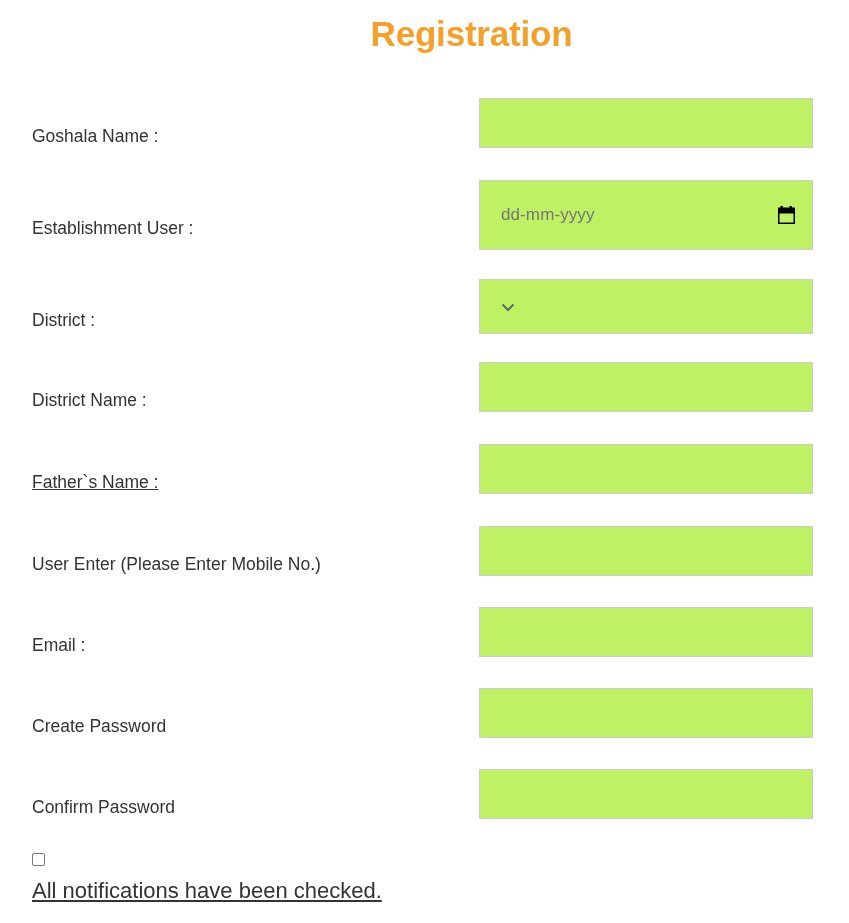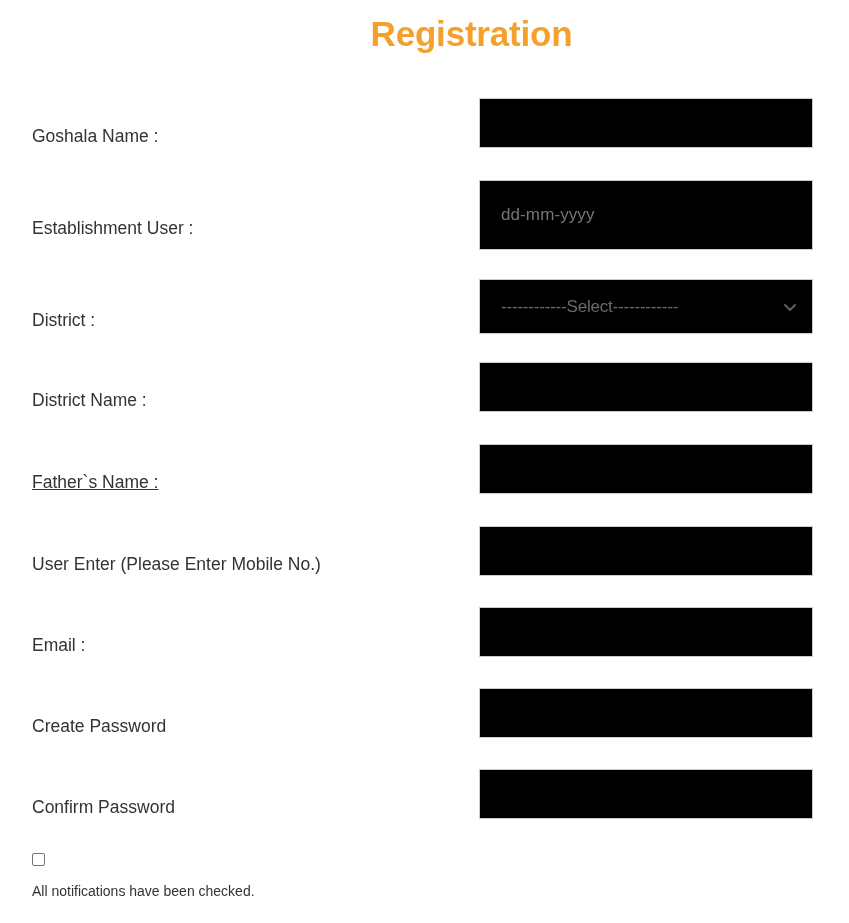--- a/index.html
+++ b/index.html
@@ -53,21 +53,21 @@
     line-height: 22px;
     color: #333333;
     white-space: nowrap;
   }
 
   .field {
     position: absolute;
     left: 479px;
     width: 334px;
     box-sizing: border-box;
-    background: #000000;
+    background: #bef264;
     border: 1px solid #cccccc;
     border-radius: 0;
   }
 
   .field.text-field {
     height: 50px;
   }
 
   .field.date-field {
     height: 70px;
@@ -133,24 +133,25 @@
     width: 13px;
     height: 13px;
     box-sizing: border-box;
     border: 1px solid #767676;
     background: #ffffff;
     border-radius: 2px;
     display: block;
   }
   .cb-label {
     margin-top: 14px;
-    font-size: 14px;
+    font-size: 22px;
     line-height: 22px;
     color: #333333;
     white-space: nowrap;
+    text-decoration: underline;
   }
 </style>
 </head>
 <body>
 
 <div class="page-title">Registration</div>
 
 <div class="form-area">
 
   <div class="row" style="top:98px;">
@@ -169,21 +170,20 @@
           <rect x="0.5" y="2.5" width="16" height="5" fill="#000000"></rect>
           <rect x="0.5" y="2.5" width="16" height="15" fill="none" stroke="#000000" stroke-width="2"></rect>
         </svg>
       </span>
     </div>
   </div>
 
   <div class="row" style="top:279px;">
     <div class="row-label" style="top:30px;">District :</div>
     <div class="field select-field" style="top:0;">
-      <span class="select-text">------------Select------------</span>
       <span class="chevron-icon">
         <svg width="14" height="14" viewBox="0 0 14 14" xmlns="http://www.w3.org/2000/svg">
           <path d="M2 5 L7 10 L12 5" fill="none" stroke="#5f6368" stroke-width="1.8" stroke-linecap="round" stroke-linejoin="round"></path>
         </svg>
       </span>
     </div>
   </div>
 
   <div class="row" style="top:362px;">
     <div class="row-label" style="top:27px;">District Name :</div>

